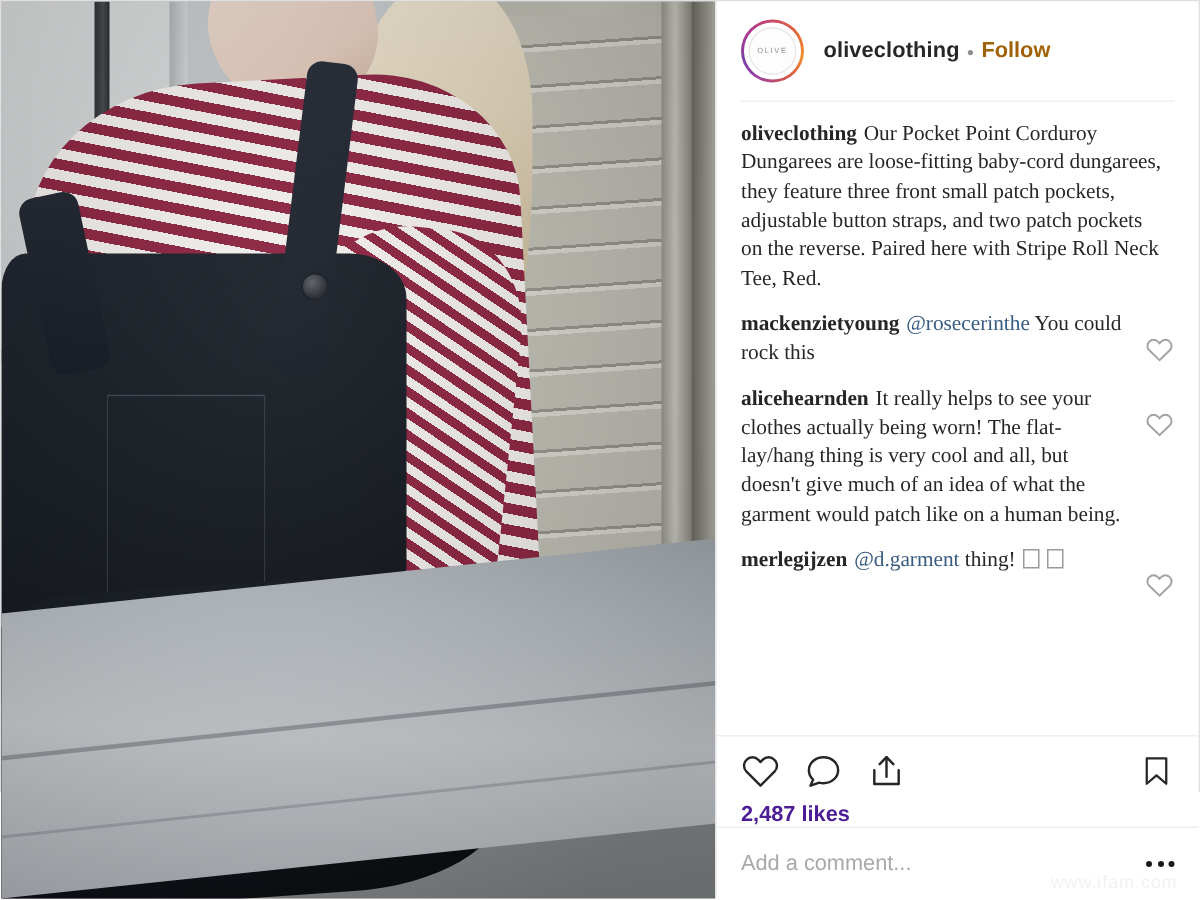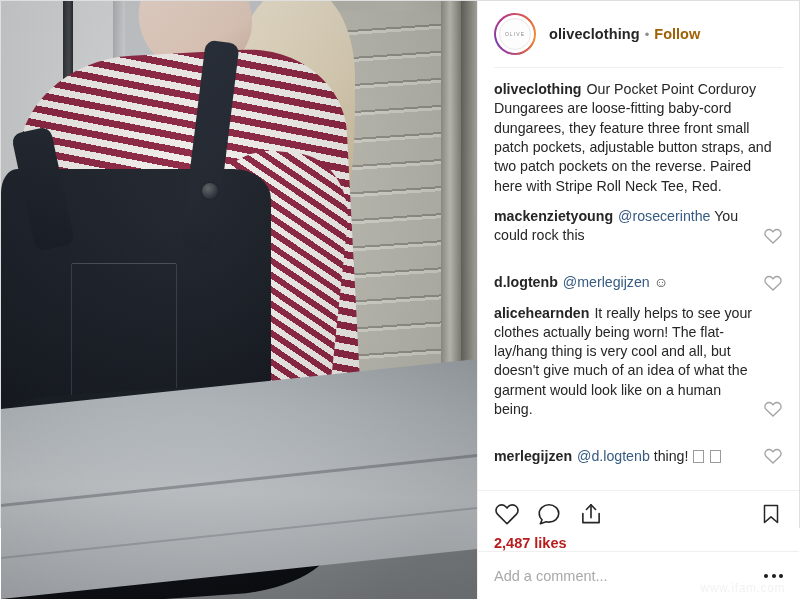--- a/index.html
+++ b/index.html
@@ -295,22 +295,23 @@
 
   
   .comment-scroll {
     flex: 1 1 auto;
     padding: 12px 16px 4px 16px;
     overflow: hidden;
   }
 
   .entry {
     display: flex;
-    align-items: flex-end;
+    align-items: flex-start;
     margin-bottom: 11px;
+    font-family: Liberation Serif, serif;
   }
   .entry-text {
     flex: 1 1 auto;
     font-size: 14.2px;
     line-height: 1.36;
     color: #262626;
     word-wrap: break-word;
   }
   .entry-text .uname {
     font-weight: bold;
@@ -351,21 +352,21 @@
   .bookmark-icon {
     width: 24px; height: 26px;
     margin-right: 0;
     cursor: pointer;
   }
 
   .likes-count {
     padding: 4px 16px 0 16px;
     font-size: 14.5px;
     font-weight: bold;
-    color: #b91c1c;
+    color: #4c1d95;
   }
   .timestamp {
     padding: 7px 16px 12px 16px;
     font-size: 10.5px;
     letter-spacing: .25px;
     color: #a0a0a0;
     text-transform: uppercase;
   }
 
   
@@ -487,50 +488,37 @@
           <span class="mention">@rosecerinthe</span>
           <span> You could rock this</span>
         </div>
         <div class="like-heart">
           <svg viewBox="0 0 24 24" fill="none" stroke="#262626" stroke-width="1.6">
             <path d="M12 20.5 3.8 12.6a4.8 4.8 0 0 1 0-6.9 4.8 4.8 0 0 1 6.9 0l1.3 1.3 1.3-1.3a4.8 4.8 0 0 1 6.9 0 4.8 4.8 0 0 1 0 6.9Z"></path>
           </svg>
         </div>
       </div>
 
+
       <div class="entry">
         <div class="entry-text">
-          <span class="uname">d.logtenb</span>
-          <span class="mention">@merlegijzen</span>
-          <span> </span>
-          <span>☺</span>
+          <span class="uname">alicehearnden</span>
+          <span> It really helps to see your clothes actually being worn! The flat-lay/hang thing is very cool and all, but doesn't give much of an idea of what the garment would patch like on a human being.</span>
         </div>
         <div class="like-heart">
           <svg viewBox="0 0 24 24" fill="none" stroke="#262626" stroke-width="1.6">
             <path d="M12 20.5 3.8 12.6a4.8 4.8 0 0 1 0-6.9 4.8 4.8 0 0 1 6.9 0l1.3 1.3 1.3-1.3a4.8 4.8 0 0 1 6.9 0 4.8 4.8 0 0 1 0 6.9Z"></path>
           </svg>
         </div>
       </div>
 
       <div class="entry">
         <div class="entry-text">
-          <span class="uname">alicehearnden</span>
-          <span> It really helps to see your clothes actually being worn! The flat-lay/hang thing is very cool and all, but doesn't give much of an idea of what the garment would look like on a human being.</span>
-        </div>
-        <div class="like-heart">
-          <svg viewBox="0 0 24 24" fill="none" stroke="#262626" stroke-width="1.6">
-            <path d="M12 20.5 3.8 12.6a4.8 4.8 0 0 1 0-6.9 4.8 4.8 0 0 1 6.9 0l1.3 1.3 1.3-1.3a4.8 4.8 0 0 1 6.9 0 4.8 4.8 0 0 1 0 6.9Z"></path>
-          </svg>
-        </div>
-      </div>
-
-      <div class="entry">
-        <div class="entry-text">
           <span class="uname">merlegijzen</span>
-          <span class="mention">@d.logtenb</span>
+          <span class="mention">@d.garment</span>
           <span> thing! </span>
           <span class="tofu"></span>
           <span class="tofu"></span>
         </div>
         <div class="like-heart">
           <svg viewBox="0 0 24 24" fill="none" stroke="#262626" stroke-width="1.6">
             <path d="M12 20.5 3.8 12.6a4.8 4.8 0 0 1 0-6.9 4.8 4.8 0 0 1 6.9 0l1.3 1.3 1.3-1.3a4.8 4.8 0 0 1 6.9 0 4.8 4.8 0 0 1 0 6.9Z"></path>
           </svg>
         </div>
       </div>

